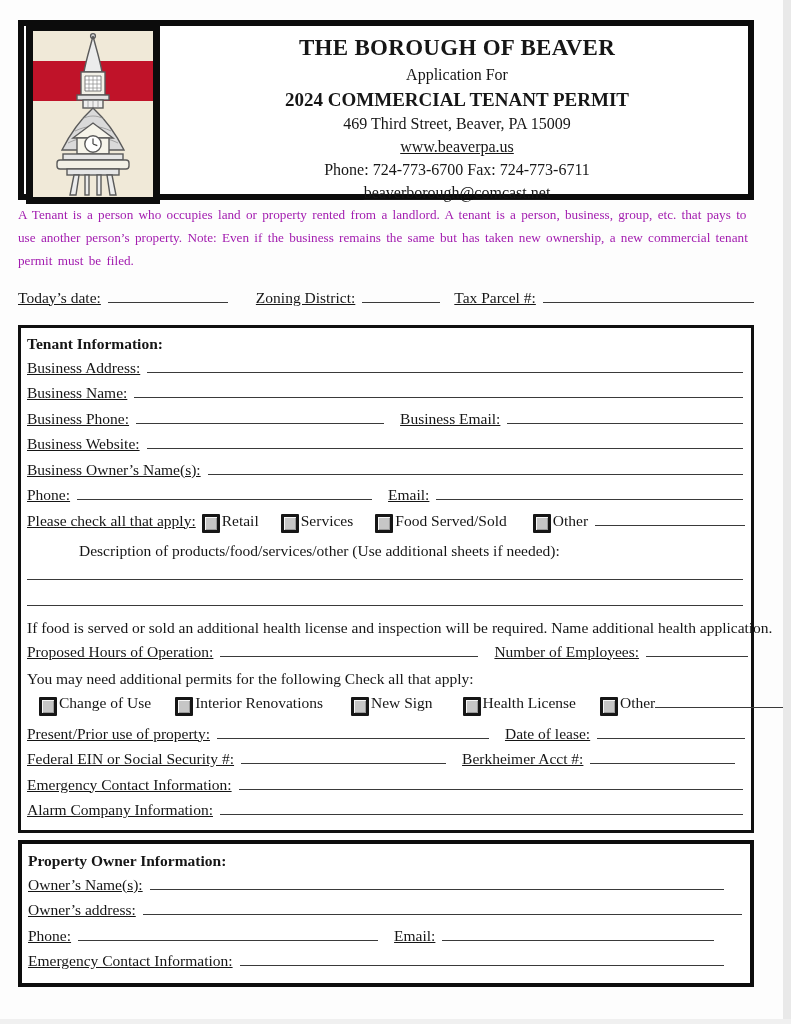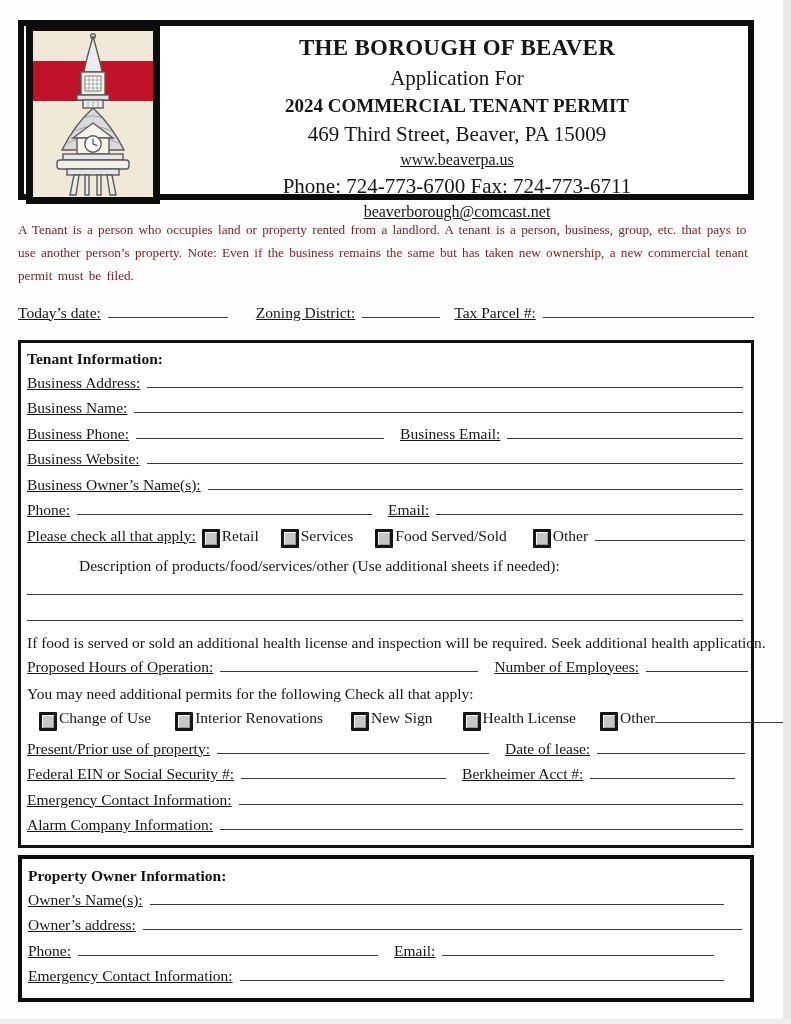--- a/index.html
+++ b/index.html
@@ -15,27 +15,27 @@
   .header-box{
     position:relative;height:180px;border:6px solid #0c0c0c;box-sizing:border-box;background:#fff;
   }
   .logo-frame{
     position:absolute;left:2px;top:-2px;width:134px;height:180px;
     border:7px solid #0c0c0c;box-sizing:border-box;background:#f0e9d8;overflow:hidden;
   }
   .logo-frame svg{display:block;width:100%;height:100%;}
   .header-text{margin-left:142px;text-align:center;padding-top:7px;line-height:1.3;}
   .h-org{font-size:23px;font-weight:bold;letter-spacing:.3px;margin-bottom:1px;}
-  .h-sub{font-size:21px;margin:2px 0;}
+  .h-sub{font-size:16px;margin:2px 0;}
   .h-permit{font-size:19px;font-weight:bold;margin:2px 0;}
   .h-link{font-size:16px;margin:2px 0;text-decoration:underline;cursor:pointer;}
 
   
   .intro{
-    margin:18px 0 0 0;font-size:13.2px;line-height:23px;word-spacing:2px;color:#7f1d1d;
+    margin:3px 0 0 0;font-size:13.2px;line-height:23px;word-spacing:2px;color:#a21caf;
   }
 
   
   .frow{display:flex;align-items:baseline;height:25.5px;font-size:15.5px;white-space:nowrap;}
   .top-row{margin-top:14px;height:30px;}
   .lbl{flex:none;text-decoration:underline;}
   .blank{
     flex:1 1 auto;border-bottom:1.4px solid #3a3a3a;height:1em;margin-left:7px;min-width:10px;
   }
   .blank.fix{flex:none;}
@@ -171,21 +171,21 @@
 
     <div class="plain indent">Description of products/food/services/other (Use additional sheets if needed):</div>
 
     <div class="frow">
       <span class="blank" style="margin-left:0"></span>
     </div>
     <div class="frow">
       <span class="blank" style="margin-left:0"></span>
     </div>
 
-    <div class="plain">If food is served or sold an additional health license and inspection will be required. Seek additional health application.</div>
+    <div class="plain">If food is served or sold an additional health license and inspection will be required. Name additional health application.</div>
 
     <div class="frow">
       <span class="lbl">Proposed Hours of Operation:</span>
       <span class="blank fix" style="width:258px"></span>
       <span class="lbl second">Number of Employees:</span>
       <span class="blank fix" style="width:102px"></span>
     </div>
 
     <div class="plain">You may need additional permits for the following Check all that apply:</div>
 

